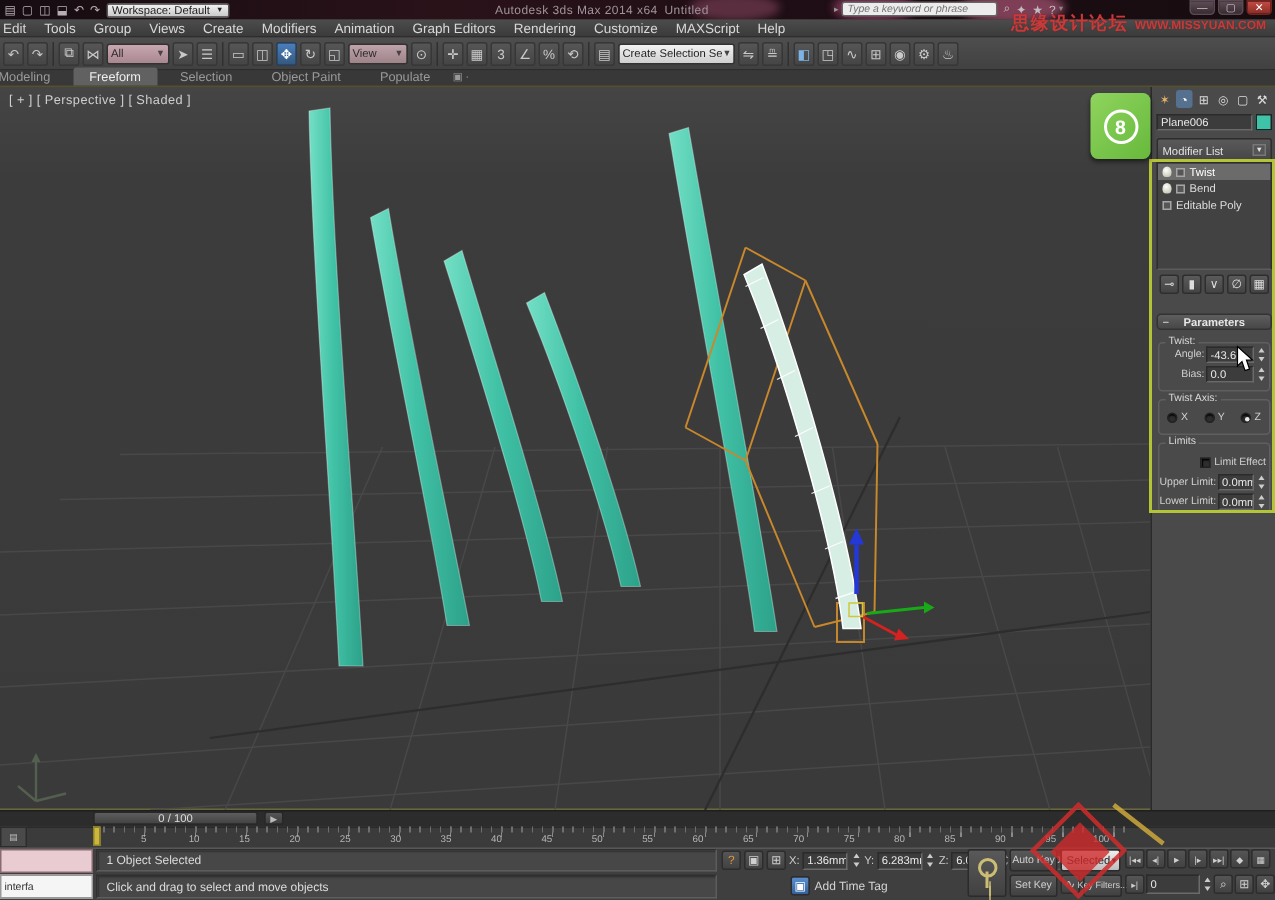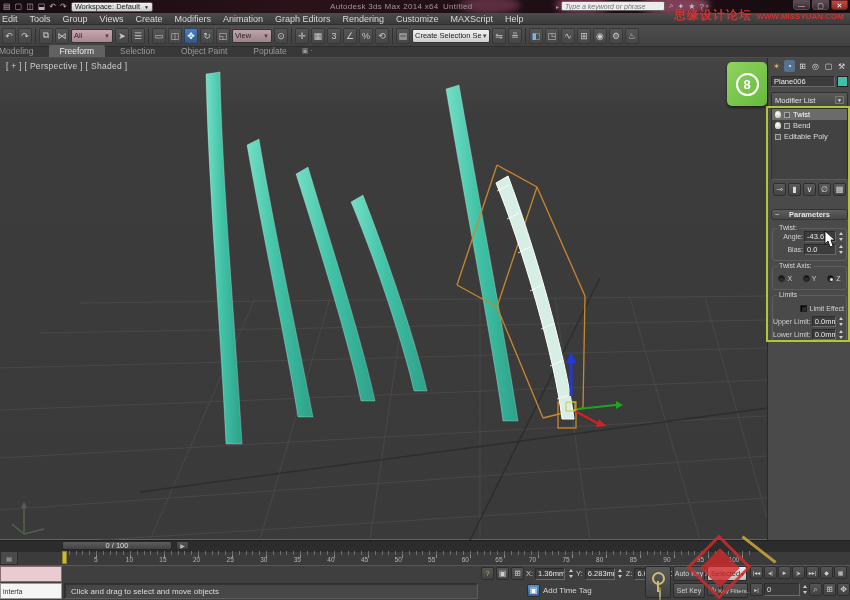--- a/index.html
+++ b/index.html
@@ -444,20 +444,21 @@
       <span>90</span>
       <span>95</span>
       <span>100</span>
   </div>
 
   <div id="statusbar" class="a"></div>
   <div class="lstn1 a"></div>
   <div class="lstn2 a">
       <span>interfa</span>
     </div>
+  <div class="sunk stext a" style="left:64px;top:566px;width:414px;height:15px">1 Object Selected</div>
   <div class="sunk stext a" style="left:64px;top:583px;width:414px;height:16px">Click and drag to select and move objects</div>
 
   <div class="a fx" style="left:481px;top:567px;gap:2px">
     <span class="mini" style="color:#e09a3a">?</span>
     <span class="mini">▣</span>
     <span class="mini">⊞</span>
     <span style="color:#ccc;font-size:7.5px">X:</span>
     <div class="fld" style="width:30px;height:12px">1.36mm</div>
     <span class="spin">
         <i class="up"></i>

